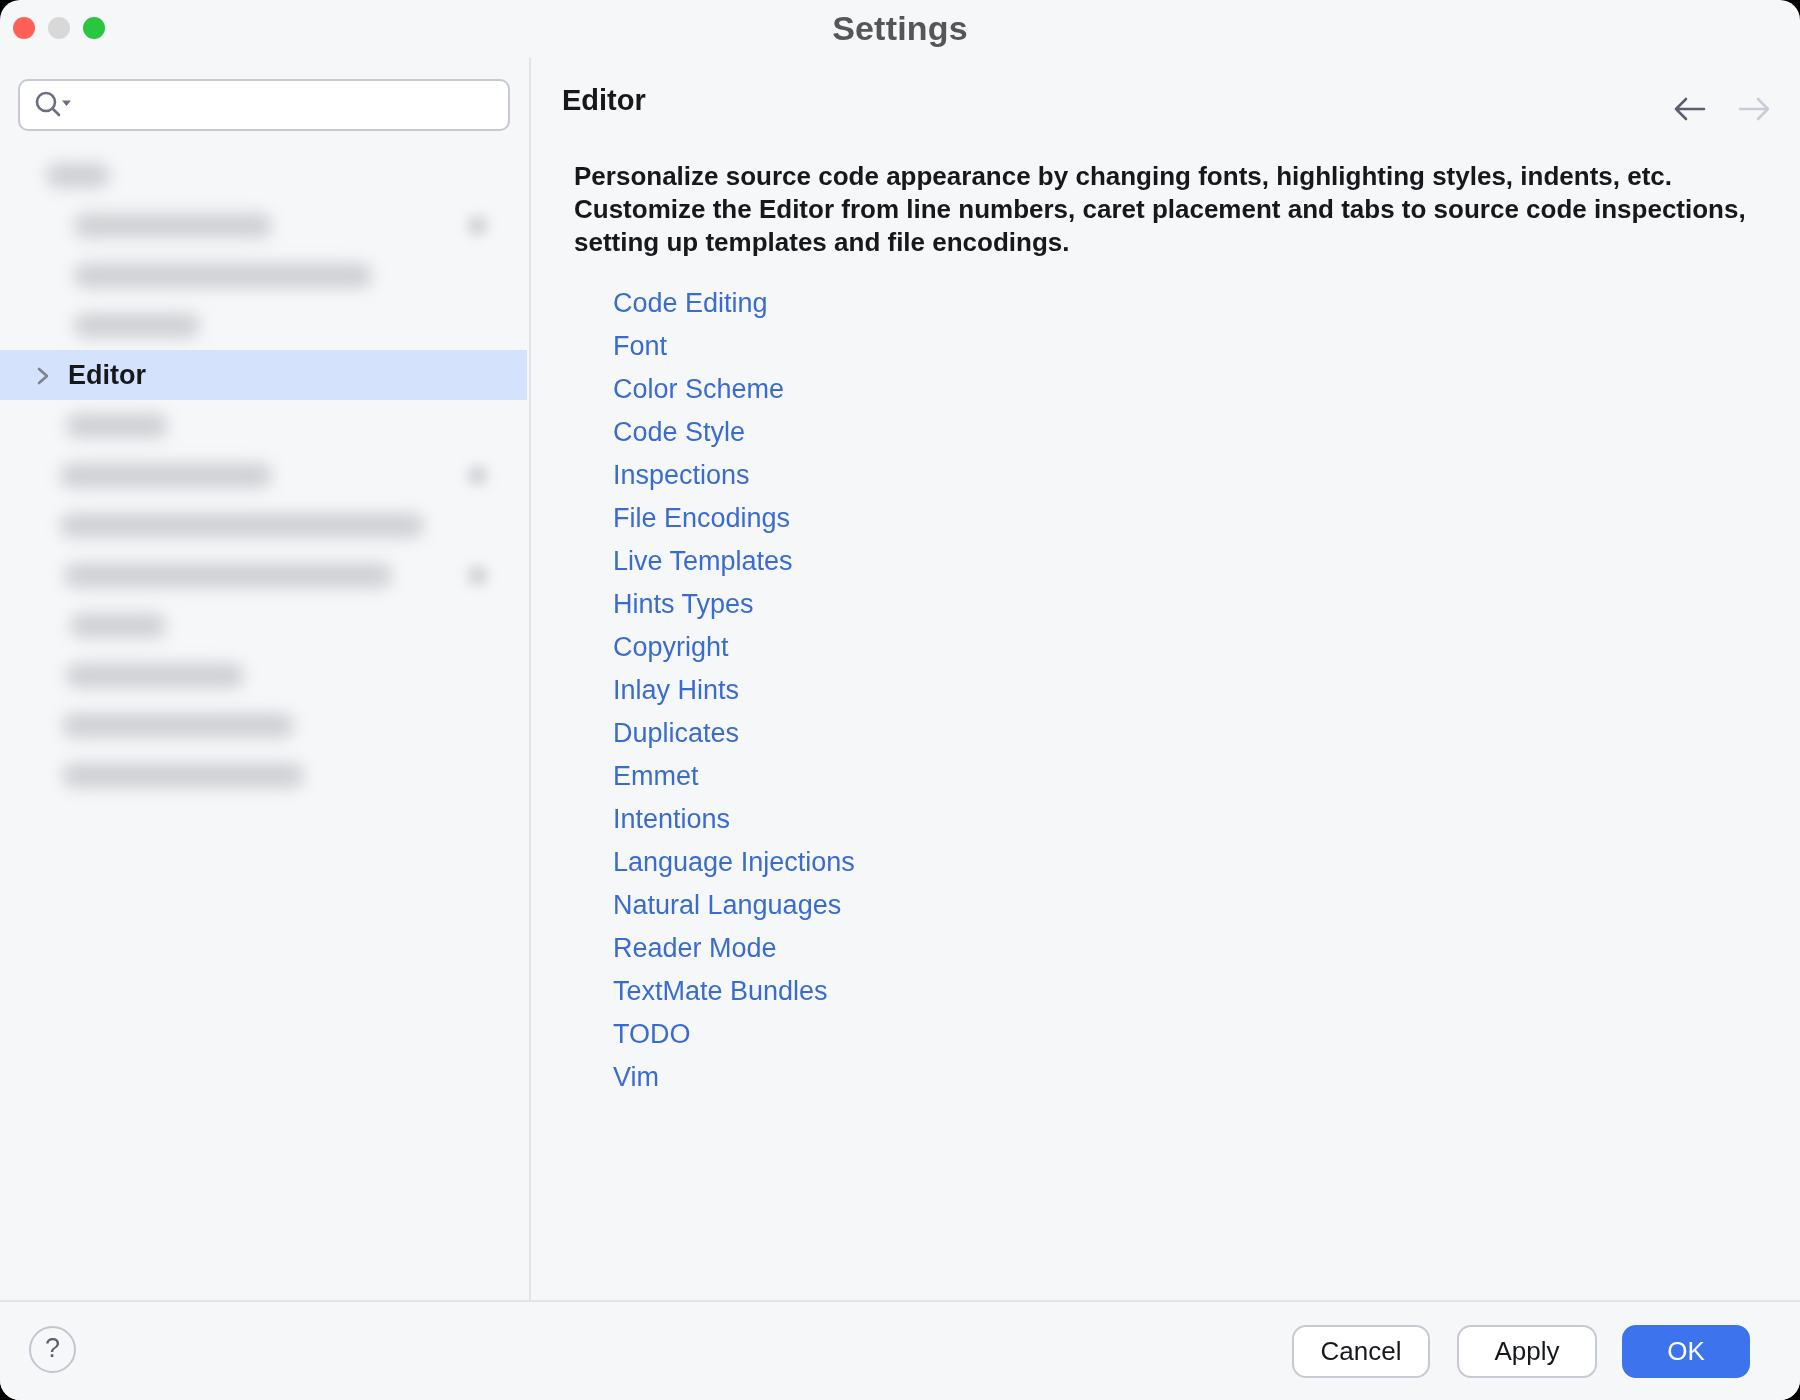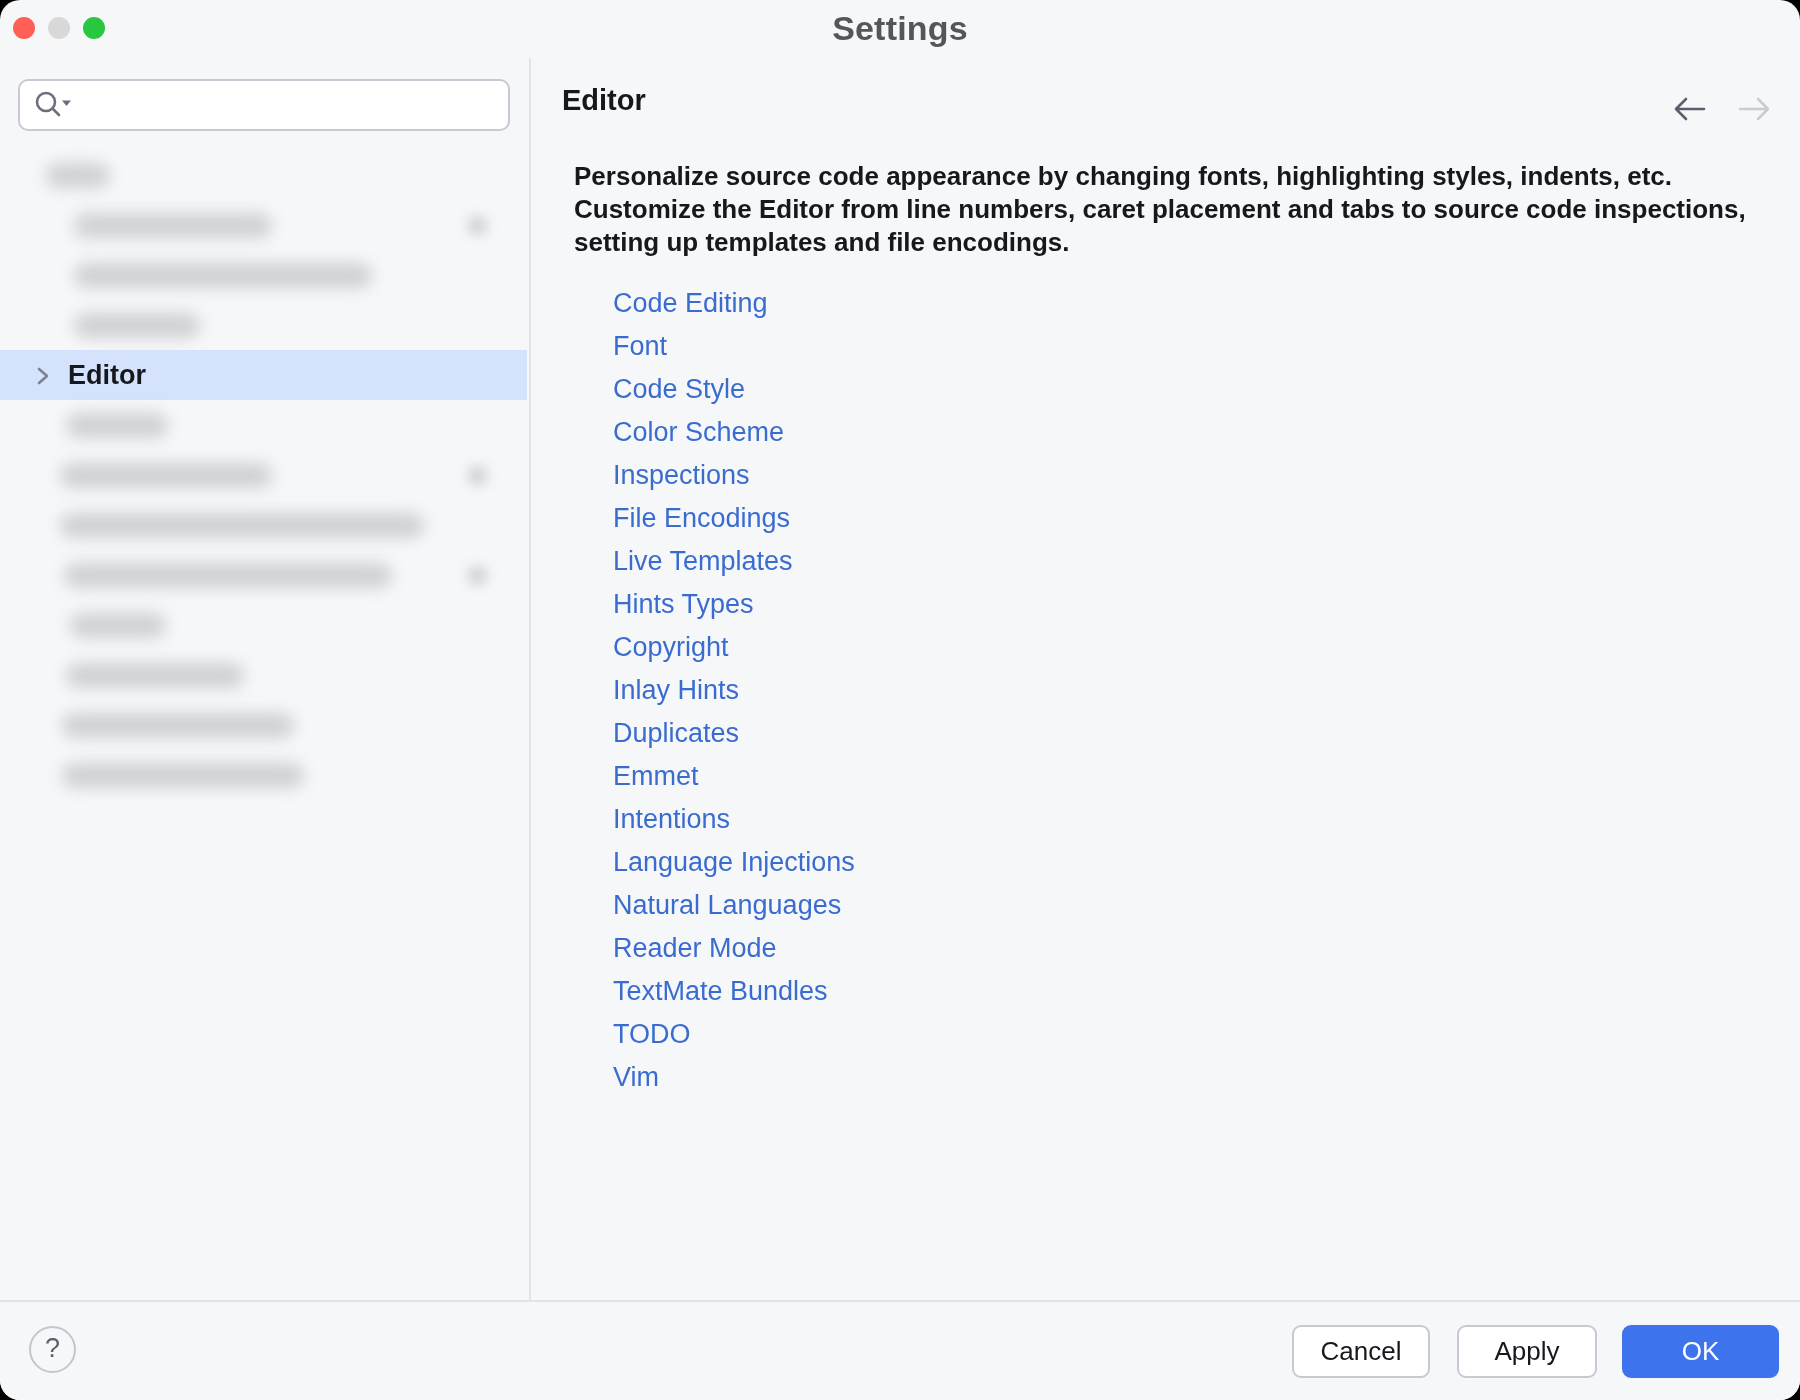--- a/index.html
+++ b/index.html
@@ -52,26 +52,26 @@
   .link-item{display:block;font-size:27px;line-height:43px;height:43px;color:var(--link);
              text-decoration:none;cursor:pointer;white-space:nowrap;}
 
   
   .footer{position:absolute;left:0;right:0;bottom:0;height:100px;background:var(--bg);
           border-top:2px solid var(--sep);}
   .help-btn{position:absolute;left:29px;top:24px;width:47px;height:47px;border-radius:50%;
             border:2px solid #c3c6cf;background:transparent;color:#5b5f6d;font-size:27px;
             font-family:inherit;display:flex;align-items:center;justify-content:center;
             cursor:pointer;padding-bottom:3px;}
-  .btn{position:absolute;top:23px;height:53px;border-radius:9px;font-size:26px;
+  .btn{position:absolute;top:23px;height:53px;border-radius:14px;font-size:26px;
        font-family:inherit;display:flex;align-items:center;justify-content:center;
        cursor:pointer;border:2px solid #c8cad3;background:#fff;color:#16181c;}
   .btn-cancel{left:1292px;width:138px;}
   .btn-apply{left:1457px;width:140px;}
-  .btn-ok{left:1622px;width:157px;background:var(--primary);border-color:var(--primary);
+  .btn-ok{left:1622px;width:128px;background:var(--primary);border-color:var(--primary);
           color:#fff;font-weight:400;}
 </style>
 </head>
 <body>
 
 <div class="window">
 
   <div class="titlebar">
     <div class="traffic">
       <span class="light" style="background: rgb(255, 95, 87);"></span>
@@ -163,22 +163,22 @@
       </button>
     </div>
     <div class="desc">
         <div>Personalize source code appearance by changing fonts, highlighting styles, indents, etc.</div>
         <div>Customize the Editor from line numbers, caret placement and tabs to source code inspections,</div>
         <div>setting up templates and file encodings.</div>
       </div>
     <div class="links">
         <a class="link-item">Code Editing</a>
         <a class="link-item">Font</a>
+        <a class="link-item">Color Scheme</a>
         <a class="link-item">Code Style</a>
-        <a class="link-item">Color Scheme</a>
         <a class="link-item">Inspections</a>
         <a class="link-item">File Encodings</a>
         <a class="link-item">Live Templates</a>
         <a class="link-item">Hints Types</a>
         <a class="link-item">Copyright</a>
         <a class="link-item">Inlay Hints</a>
         <a class="link-item">Duplicates</a>
         <a class="link-item">Emmet</a>
         <a class="link-item">Intentions</a>
         <a class="link-item">Language Injections</a>

